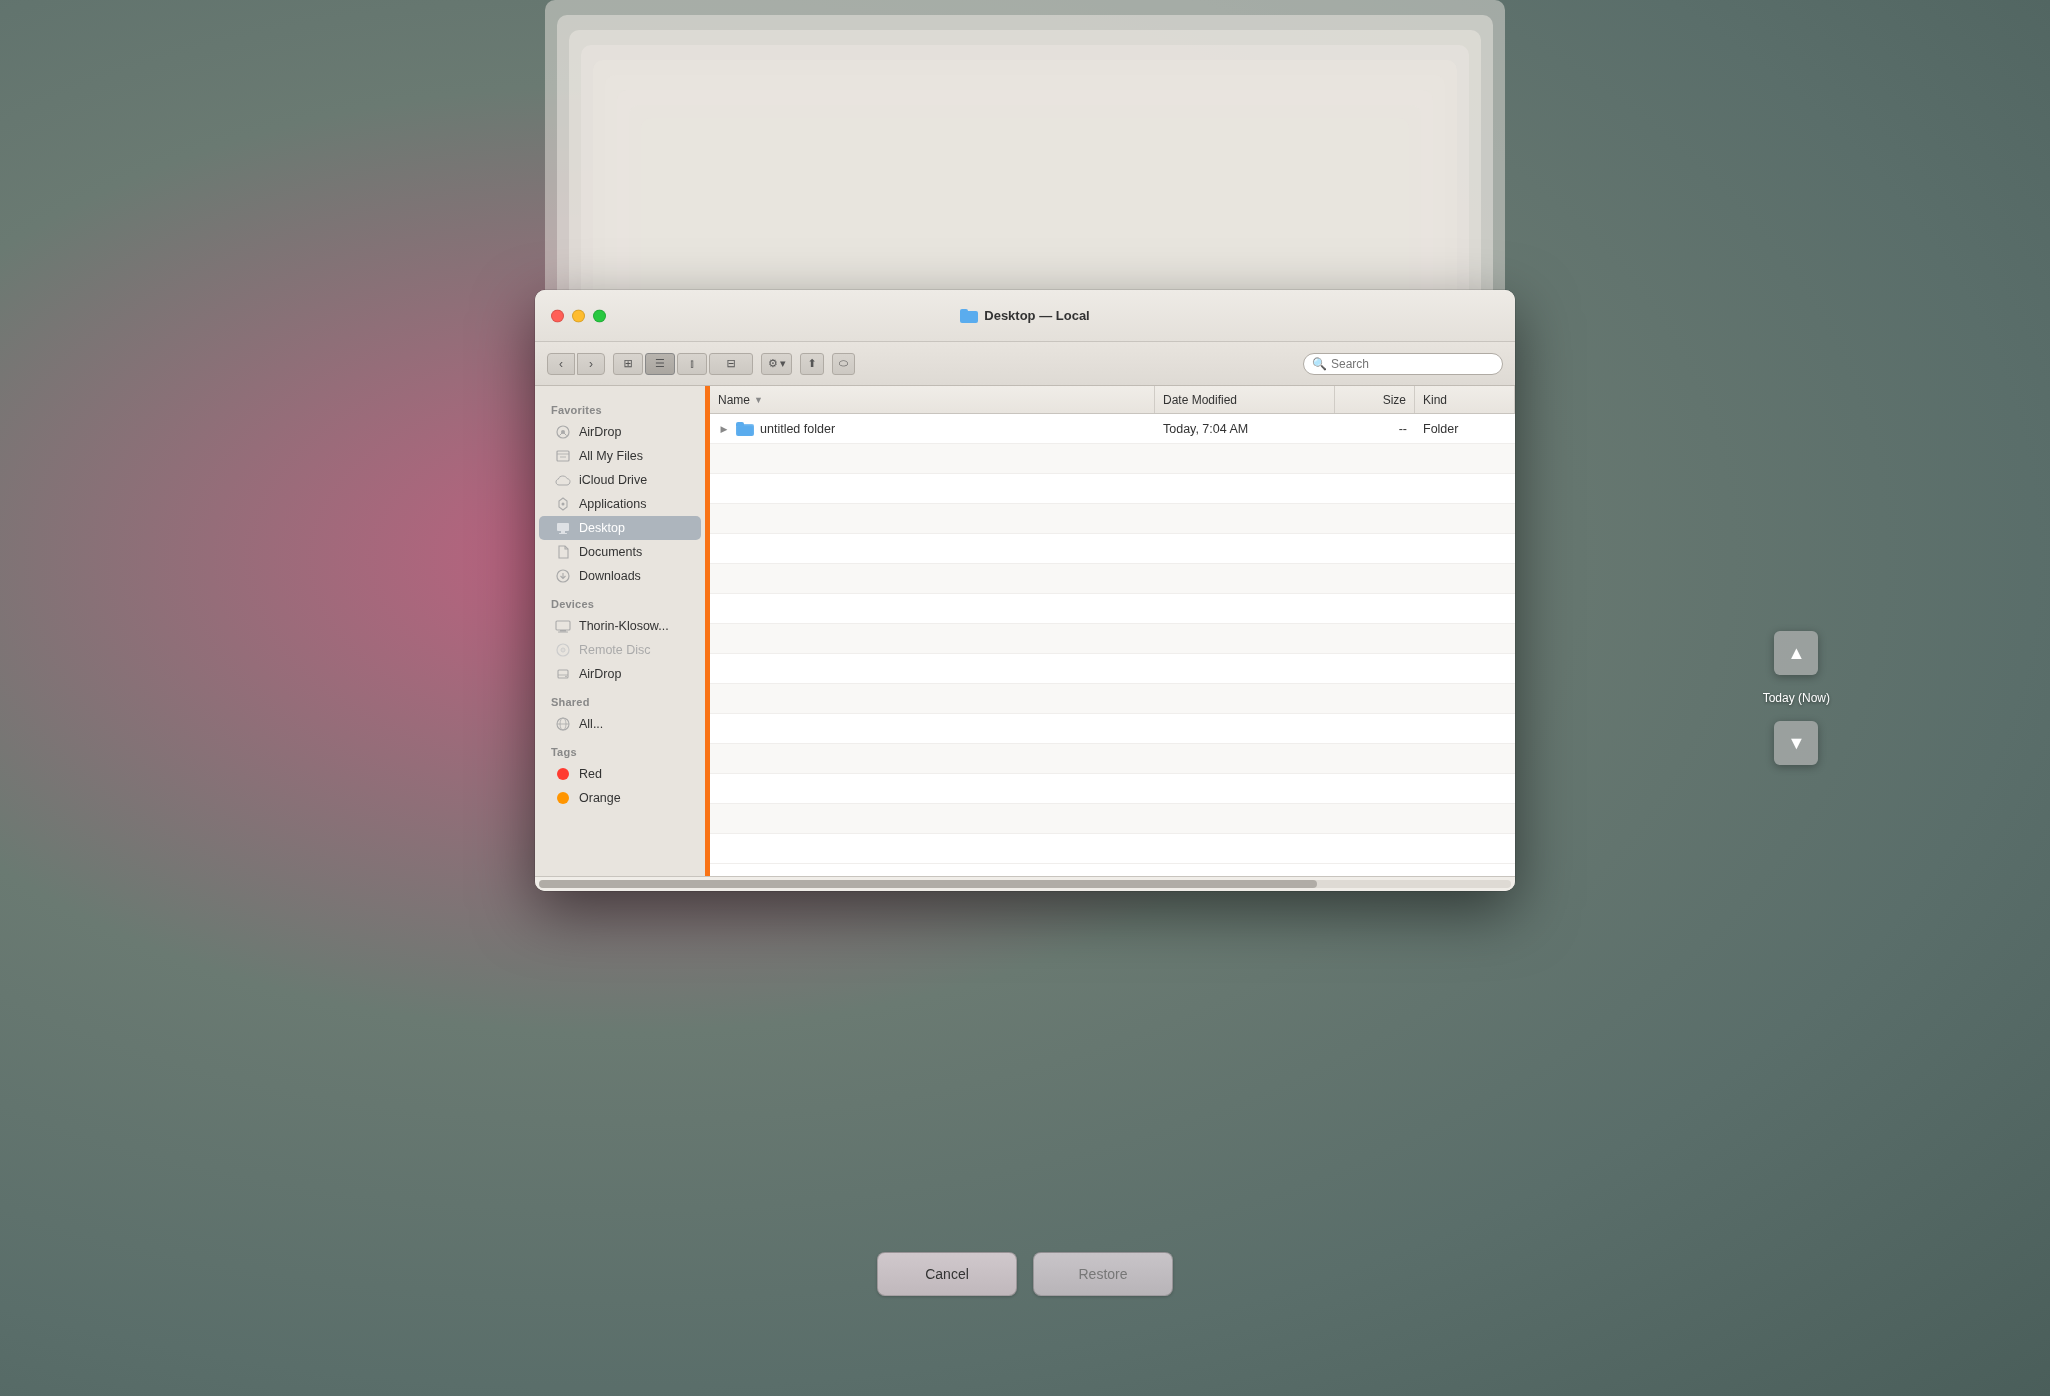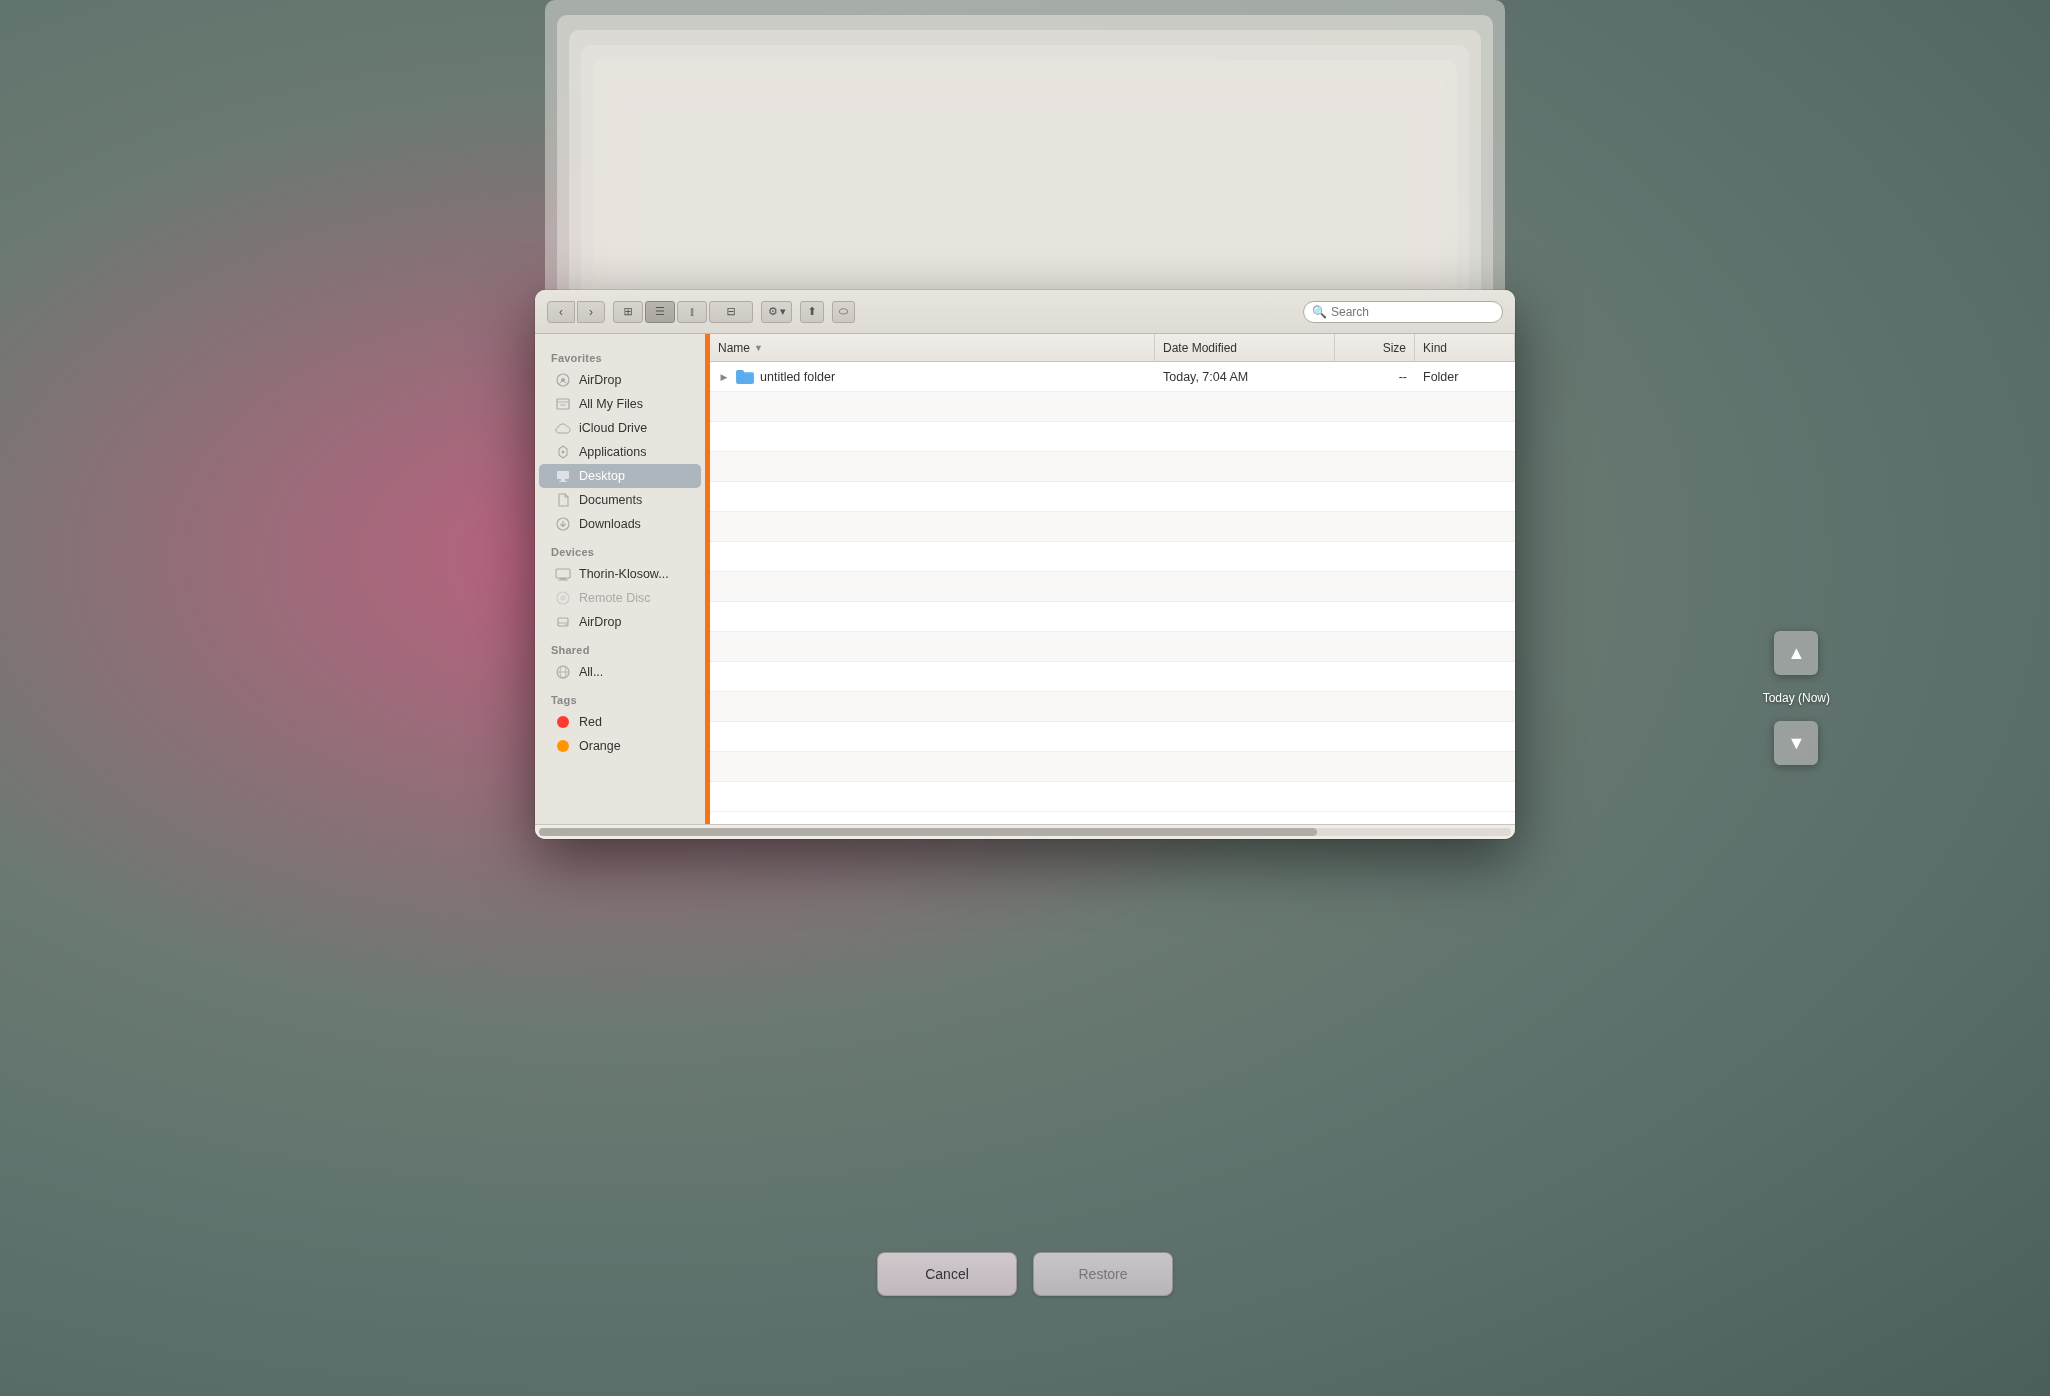--- a/index.html
+++ b/index.html
@@ -428,20 +428,34 @@
   <div style="position:absolute; top:-85px; left:46px; right:46px; height:340px; background:#e8e4de; border-radius:10px; opacity:0.65;"></div>
   <div style="position:absolute; top:-70px; left:58px; right:58px; height:320px; background:#e8e4de; border-radius:10px; opacity:0.7;"></div>
   <div style="position:absolute; top:-55px; left:70px; right:70px; height:300px; background:#e8e4de; border-radius:10px; opacity:0.75;"></div>
   <div style="position:absolute; top:-40px; left:82px; right:82px; height:280px; background:#e8e4de; border-radius:10px; opacity:0.8;"></div>
   <div style="position:absolute; top:-25px; left:94px; right:94px; height:260px; background:#e8e4de; border-radius:10px; opacity:0.85;"></div>
   <div style="position:absolute; top:-12px; left:106px; right:106px; height:240px; background:#e8e4de; border-radius:10px; opacity:0.9;"></div>
 </div>
 
 <div class="finder-window">
 
+  <div class="title-bar">
+    <div class="traffic-lights">
+      <div class="traffic-light tl-close"></div>
+      <div class="traffic-light tl-min"></div>
+      <div class="traffic-light tl-max"></div>
+    </div>
+    <div class="title-bar-content">
+      <div style="width:18px; height:14px; position:relative; flex-shrink:0;">
+        <div style="position:absolute; bottom:0; left:0; width:18px; height:12px; background:#5aacee; border-radius:1px 2px 2px 2px;"></div>
+        <div style="position:absolute; top:0; left:0; width:8px; height:4px; background:#5aacee; border-radius:2px 2px 0 0;"></div>
+      </div>
+      <span class="title-text">Desktop — Local</span>
+    </div>
+  </div>
 
   <div class="toolbar">
     <div class="nav-buttons">
       <div class="nav-btn">
         <span>‹</span>
       </div>
       <div class="nav-btn">
         <span>›</span>
       </div>
     </div>

